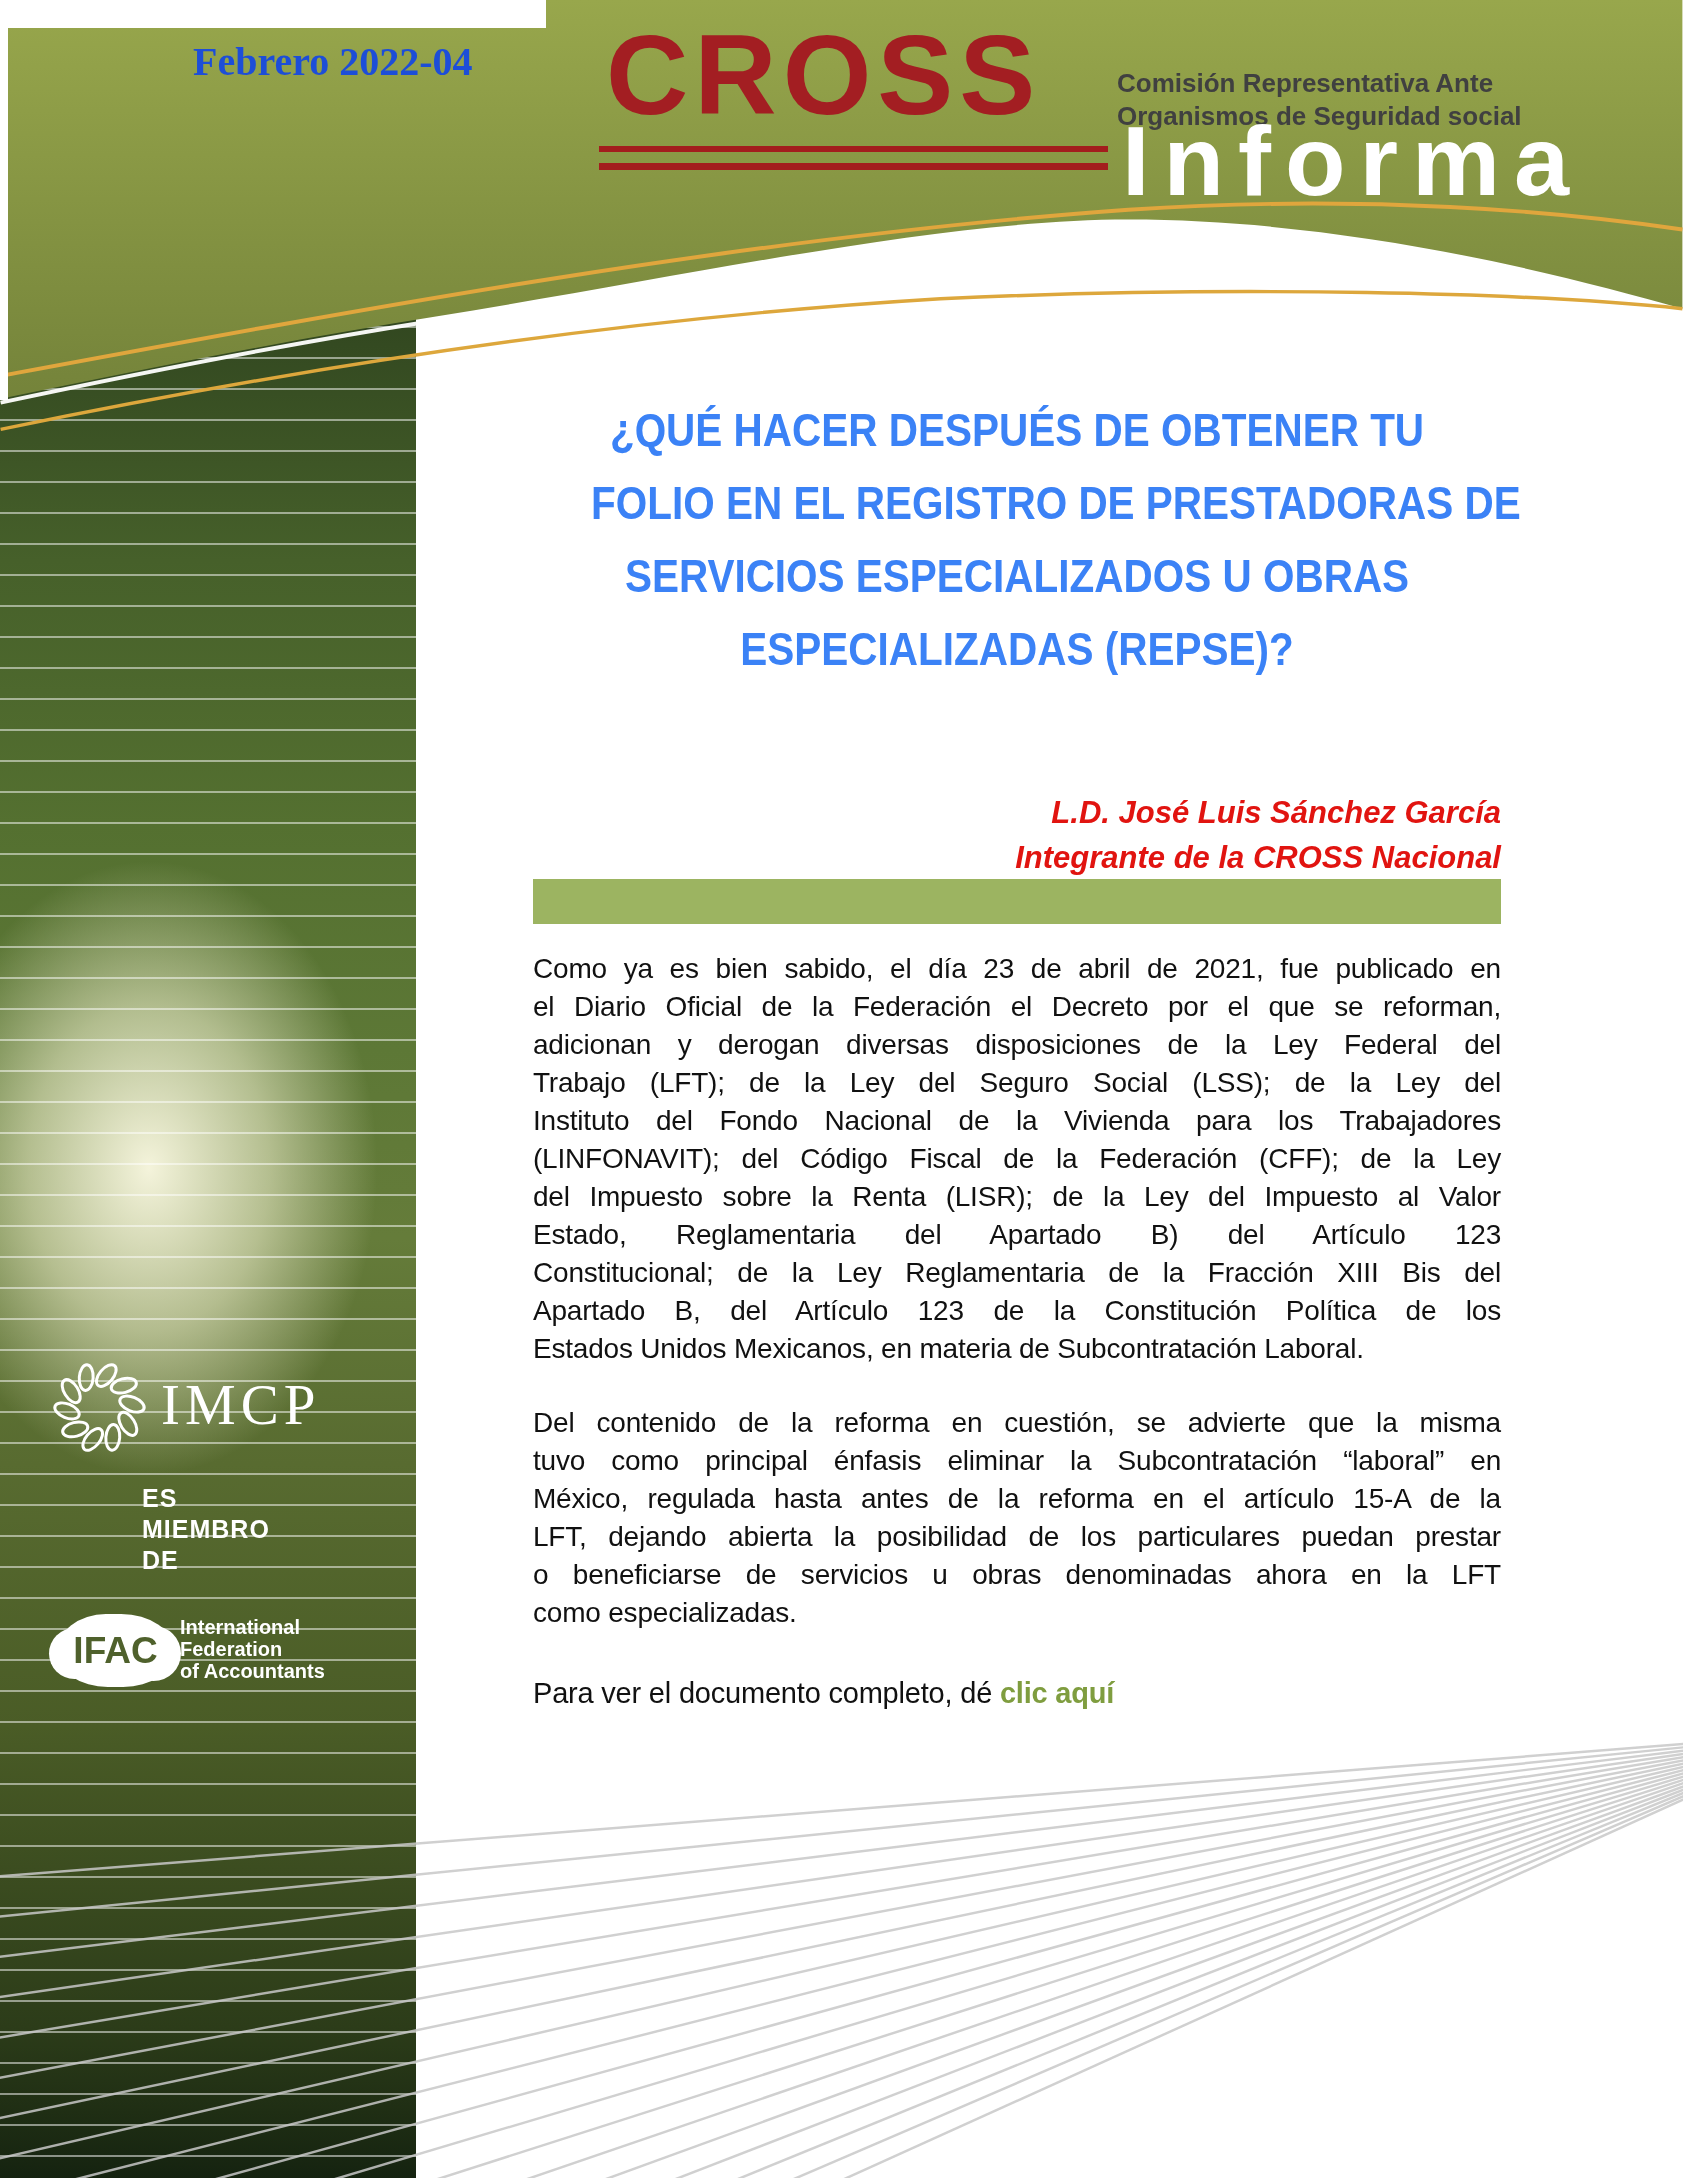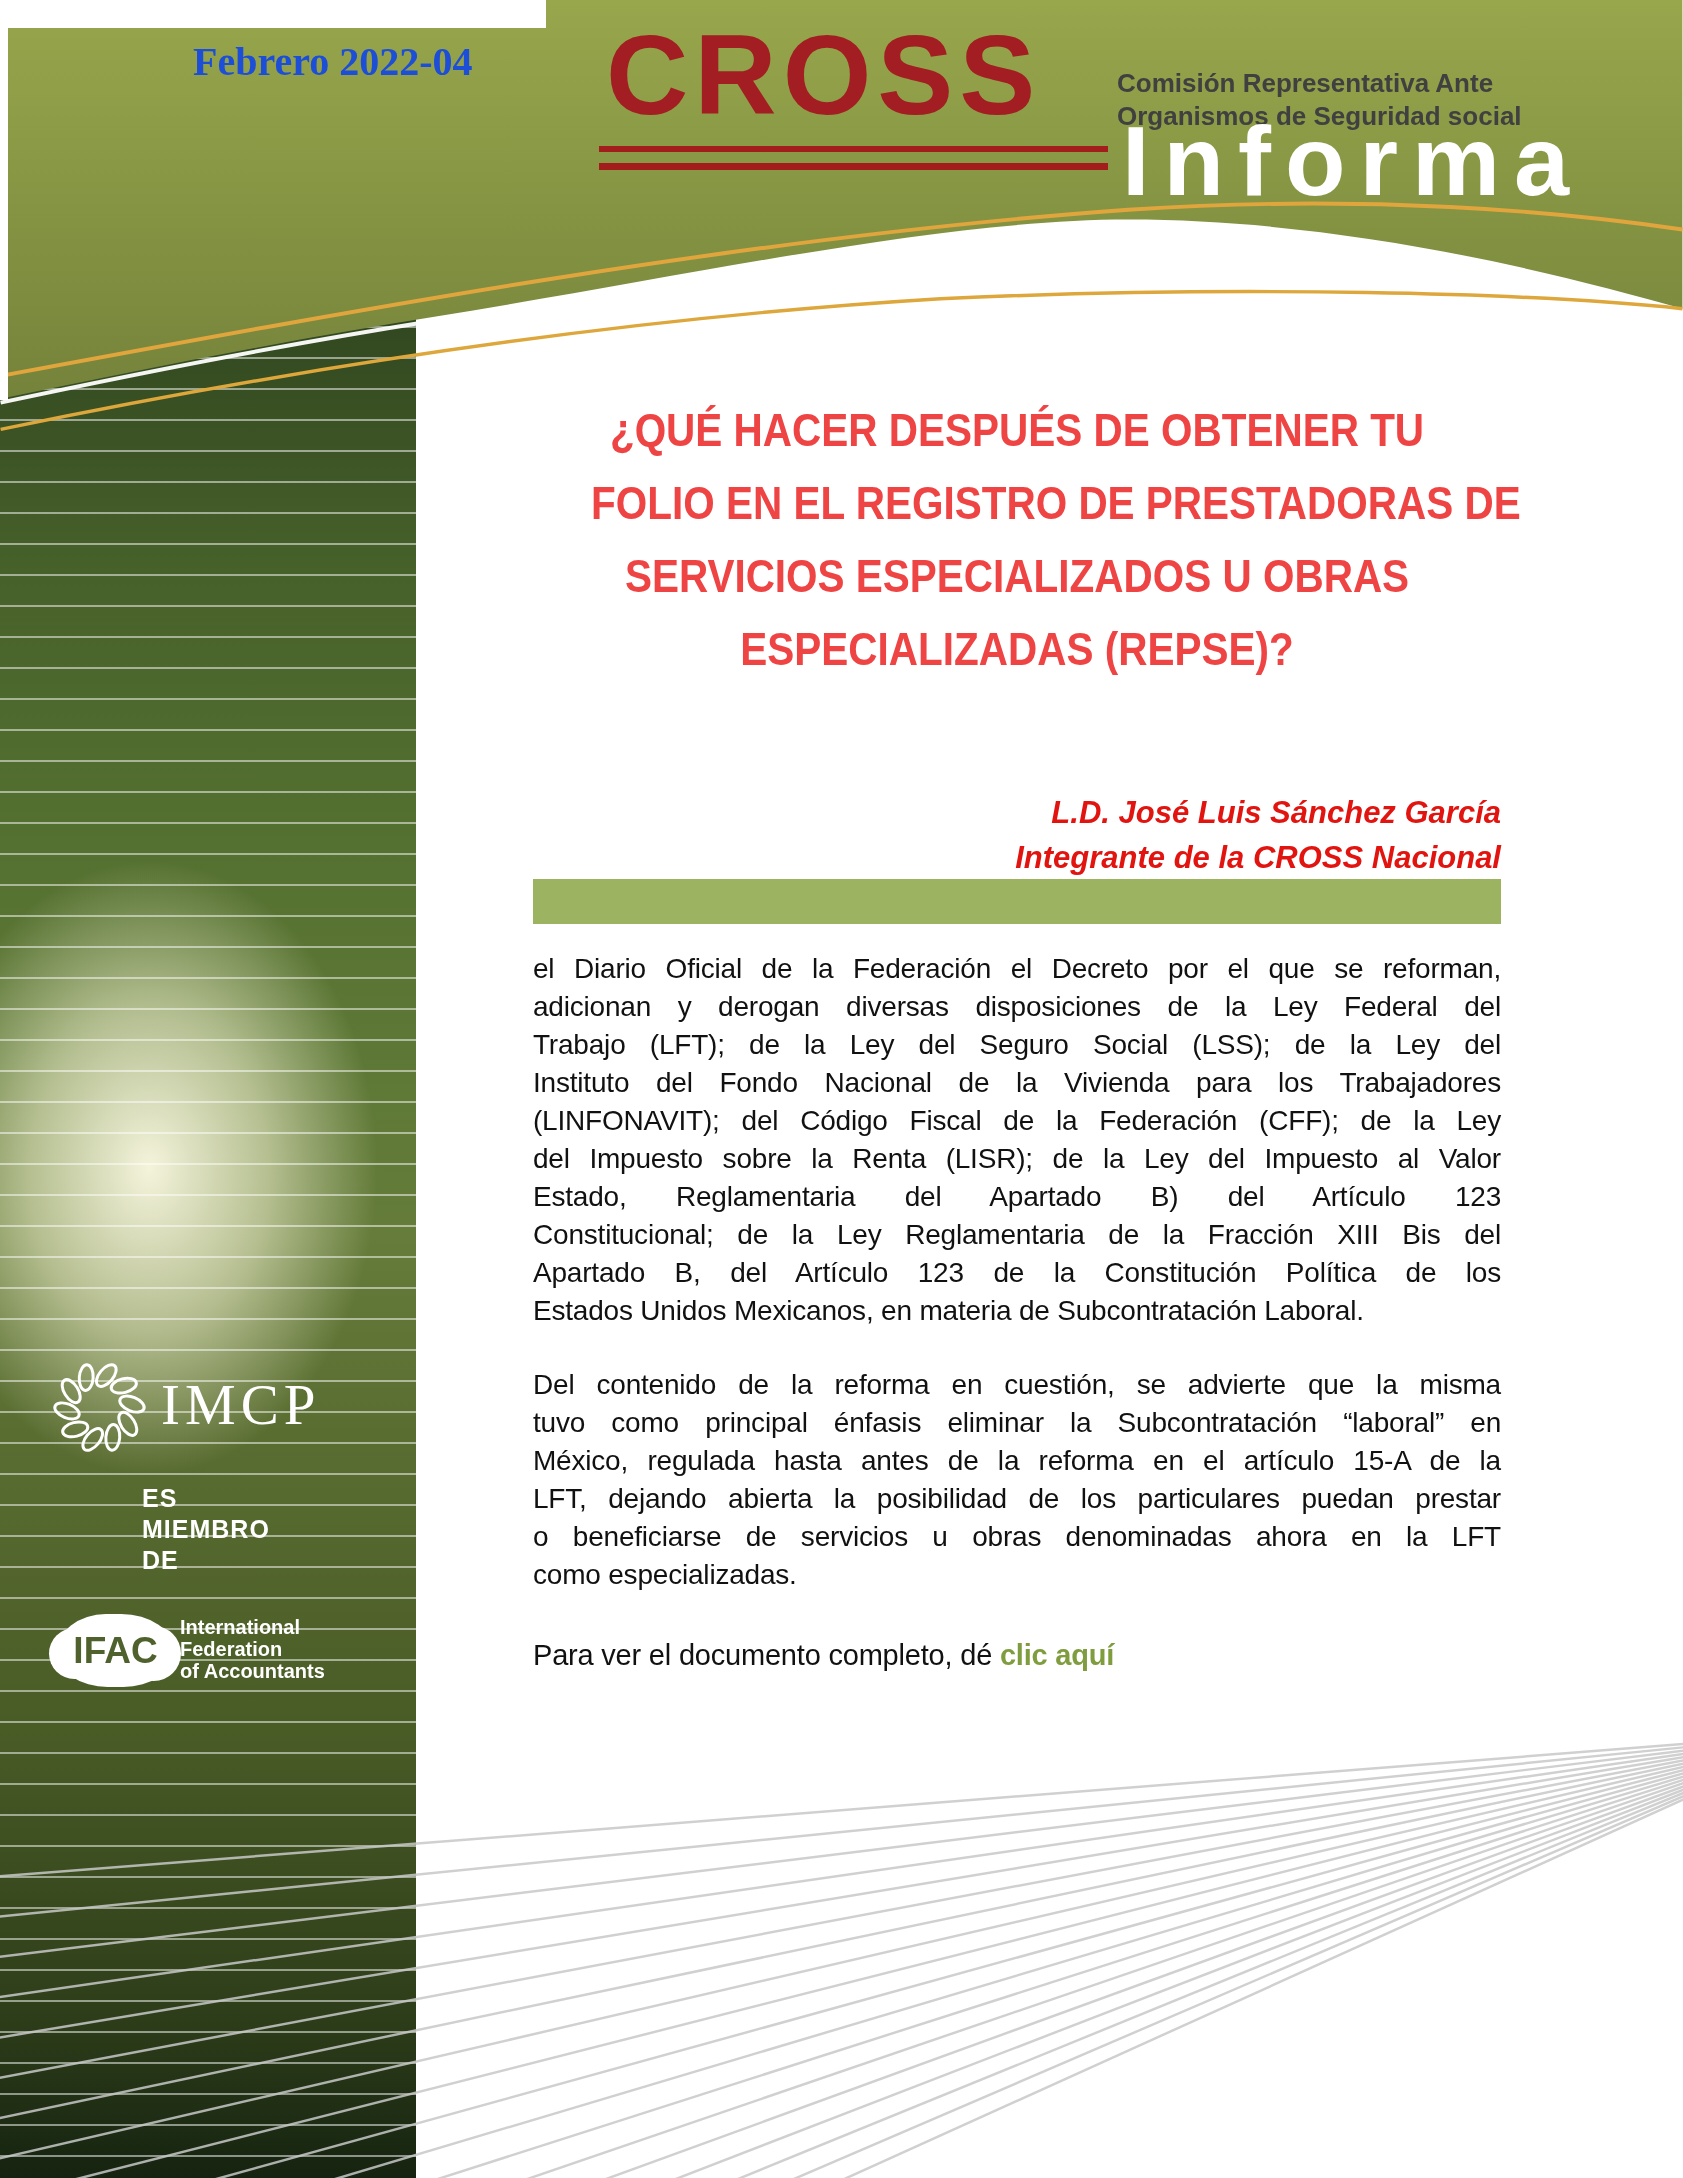--- a/index.html
+++ b/index.html
@@ -26,21 +26,21 @@
   .hdr-cross{position:absolute;left:606px;top:18px;font-size:114px;font-weight:bold;
              letter-spacing:6px;line-height:1;}
   .hdr-rule{position:absolute;left:599px;width:509px;}
   .hdr-sub{position:absolute;left:1117px;top:67px;color:#404040;font-weight:bold;
            font-size:26px;line-height:33px;}
   .hdr-informa{position:absolute;left:1122px;top:111px;color:#ffffff;font-weight:bold;
                font-size:99px;letter-spacing:14px;line-height:1;}
 
   
   .col{position:absolute;left:533px;width:968px;}
-  .title{top:394px;text-align:center;color:#ef4444;font-weight:bold;font-size:46px;line-height:73px;}
+  .title{top:394px;text-align:center;color:#3b82f6;font-weight:bold;font-size:46px;line-height:73px;}
   .title .tline{transform:scaleX(.88);transform-origin:50% 50%;white-space:nowrap;}
   .author{top:790px;text-align:right;font-weight:bold;font-style:italic;font-size:31px;line-height:45px;}
   .divider{top:879px;height:45px;}
   .bodytext{top:950px;color:#111;font-size:28px;line-height:38px;letter-spacing:-0.2px;}
   .para{margin:0 0 36px 0;}
   .jline{text-align:justify;text-align-last:justify;white-space:normal;}
   .jlast{text-align:left;text-align-last:left;}
   .cta{margin-top:42px;font-size:29px;}
   .cta .link{font-weight:bold;}
 
@@ -106,20 +106,21 @@
 
 <div class="col author" style="color:#e11410;">
   <div>L.D. José Luis Sánchez García</div>
   <div>Integrante de la CROSS Nacional</div>
 </div>
 
 <div class="col divider" style="background:#9cb461;"></div>
 
 <div class="col bodytext" id="paras-box">
     <div class="para">
+      <div class="jline">Como ya es bien sabido, el día 23 de abril de 2021, fue publicado en</div>
       <div class="jline">el Diario Oficial de la Federación el Decreto por el que se reforman,</div>
       <div class="jline">adicionan y derogan diversas disposiciones de la Ley Federal del</div>
       <div class="jline">Trabajo (LFT); de la Ley del Seguro Social (LSS); de la Ley del</div>
       <div class="jline">Instituto del Fondo Nacional de la Vivienda para los Trabajadores</div>
       <div class="jline">(LINFONAVIT); del Código Fiscal de la Federación (CFF); de la Ley</div>
       <div class="jline">del Impuesto sobre la Renta (LISR); de la Ley del Impuesto al Valor</div>
       <div class="jline">Estado, Reglamentaria del Apartado B) del Artículo 123</div>
       <div class="jline">Constitucional; de la Ley Reglamentaria de la Fracción XIII Bis del</div>
       <div class="jline">Apartado B, del Artículo 123 de la Constitución Política de los</div>
       <div class="jline jlast">Estados Unidos Mexicanos, en materia de Subcontratación Laboral.</div>

